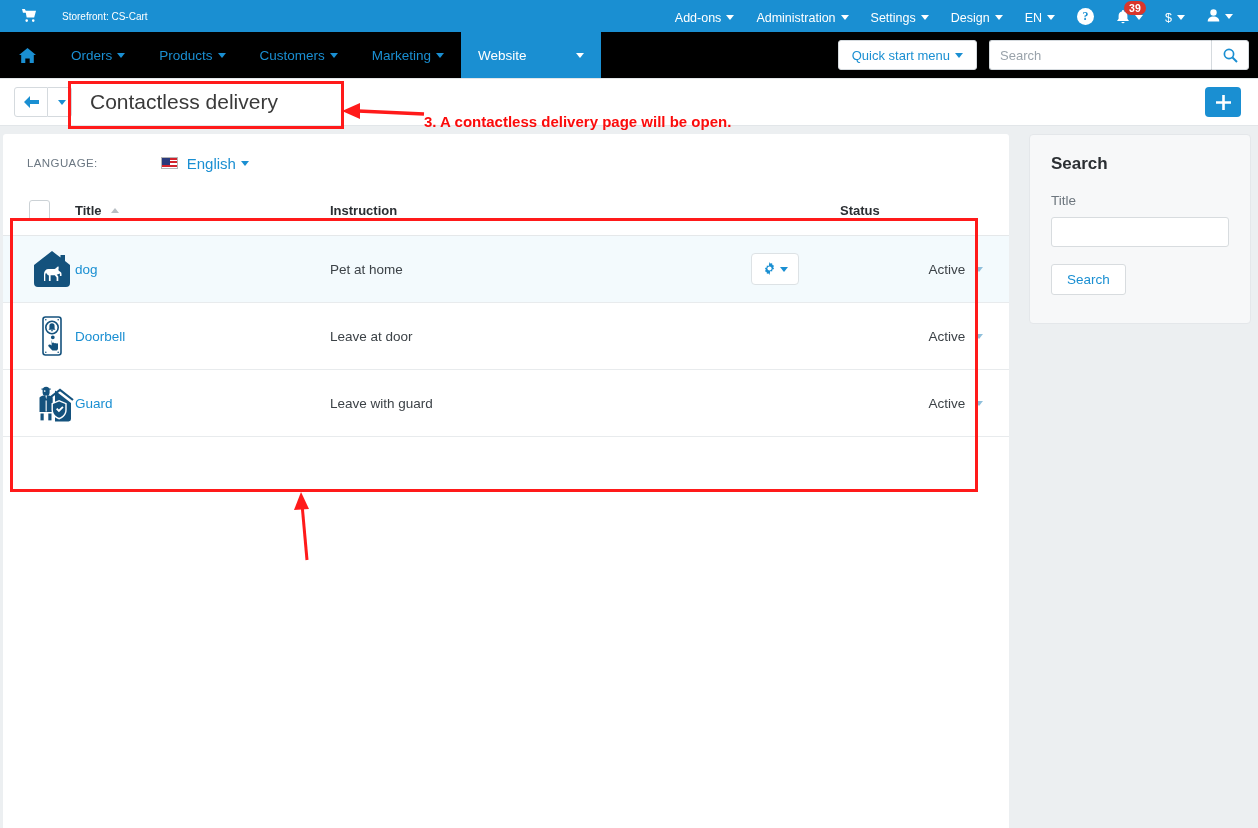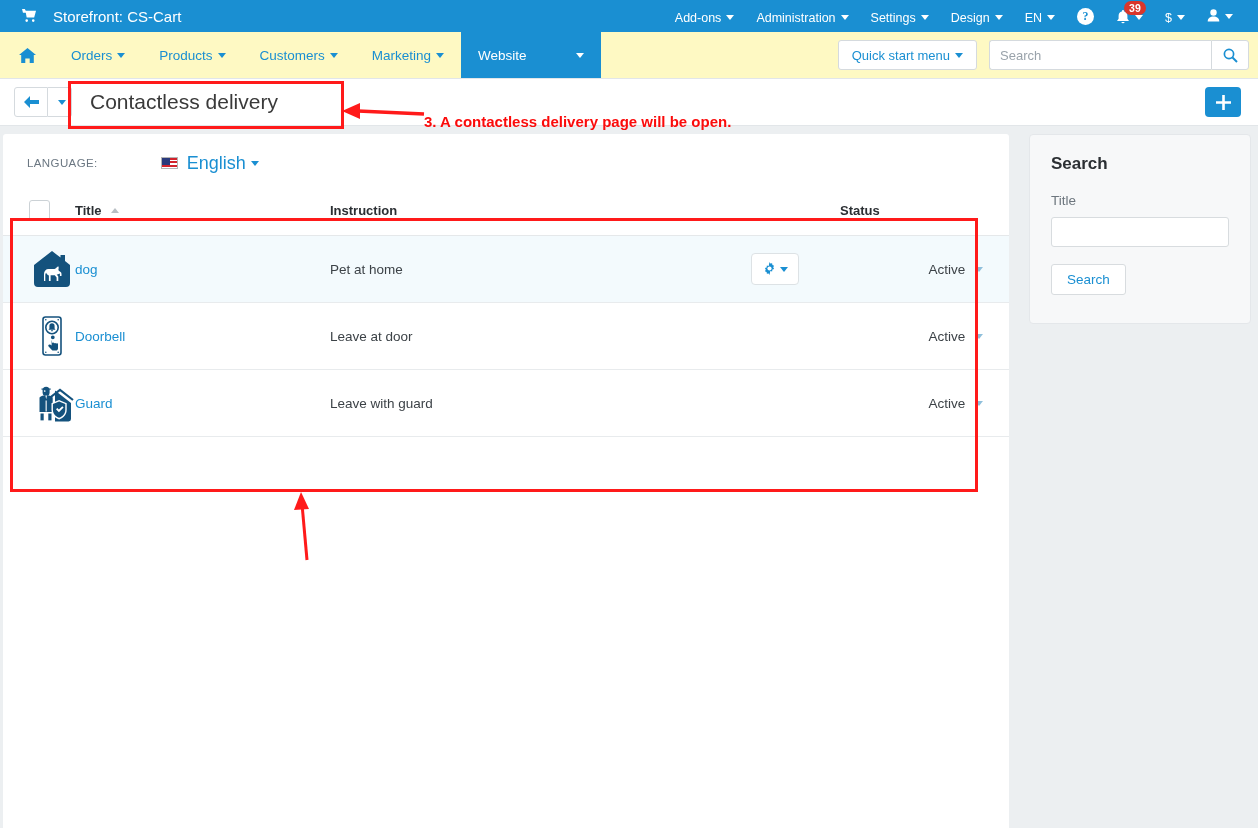--- a/index.html
+++ b/index.html
@@ -18,21 +18,21 @@
     align-items: center;
     color: #ffffff;
     font-size: 12.5px;
     position: relative;
   }
   .topbar .cart-icon {
     margin-left: 22px; margin-right: 16px;
     font-size: 14px; line-height: 1;
     display: flex; align-items: center;
   }
-  .storefront-title { font-size: 15px; color: #ffffff; white-space: nowrap; }
+  .storefront-title { font-size: 10px; color: #ffffff; white-space: nowrap; margin-left: 9px; }
   .topbar-right {
     margin-left: auto;
     display: flex; align-items: flex-end;
     padding-right: 14px;
   }
   .topbar-item {
     color: #ffffff;
     font-size: 12.5px;
     padding: 0 11px;
     display: flex; align-items: center;
@@ -64,21 +64,21 @@
     font-size: 10.5px; font-weight: bold;
     border-radius: 9px;
     padding: 1px 5px 1px 5px;
     line-height: 12px;
   }
   .user-glyph { font-size: 13px; }
 
   
   .mainnav {
     height: 47px;
-    background: #fef9c3;
+    background: #000000;
     display: flex;
     align-items: stretch;
     border-bottom: 1px solid #e2e6e9;
     justify-content: space-between;
   }
   .nav-home {
     display: flex; align-items: center; justify-content: center;
     width: 54px;
     color: #1a8fd2; font-size: 15px;
   }
@@ -225,21 +225,21 @@
       #d2232c 0px, #d2232c 1.7px,
       #ffffff 1.7px, #ffffff 3.4px
     );
   }
   .flag .canton {
     position: absolute; left: 0; top: 0;
     width: 8px; height: 6.5px;
     background: #2a3a7c;
   }
   .lang-name {
-    color: #1a8fd2; font-size: 18px;
+    color: #1a8fd2; font-size: 15px;
   }
   .lang-sel { display: flex; align-items: center; cursor: pointer; }
 
   
   table.grid { width: 100%; border-collapse: collapse; }
   table.grid thead th {
     font-size: 13px;
     color: #2b2f33;
     font-weight: bold;
     text-align: left;

